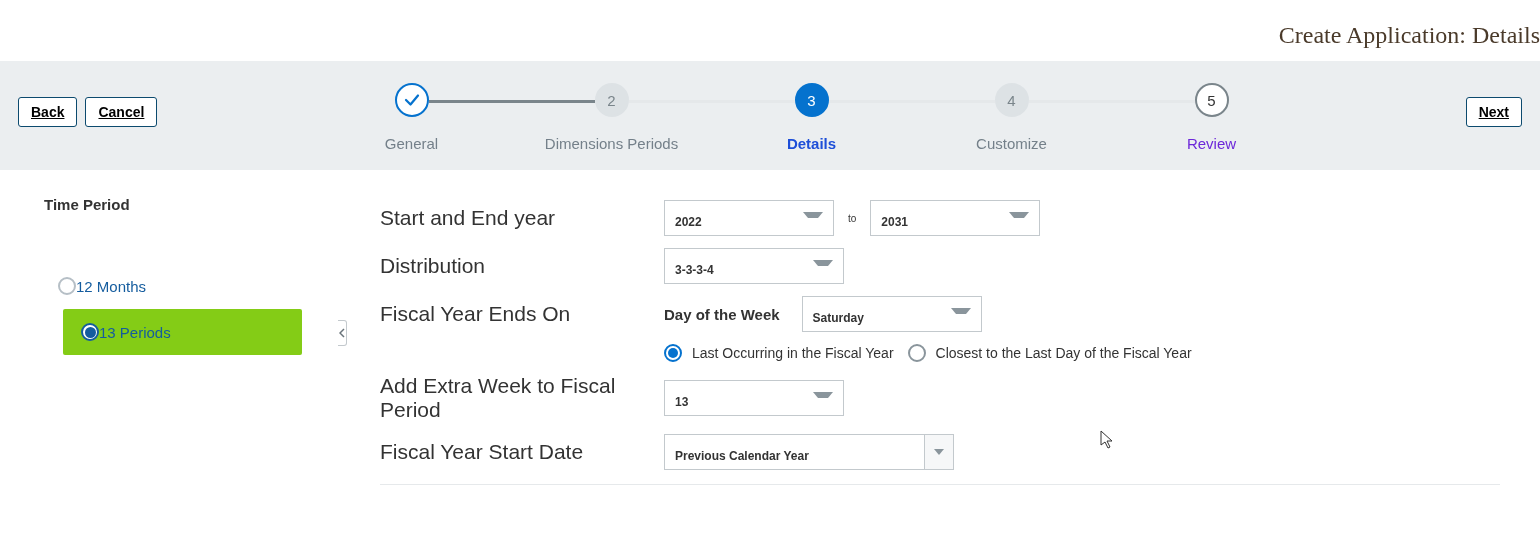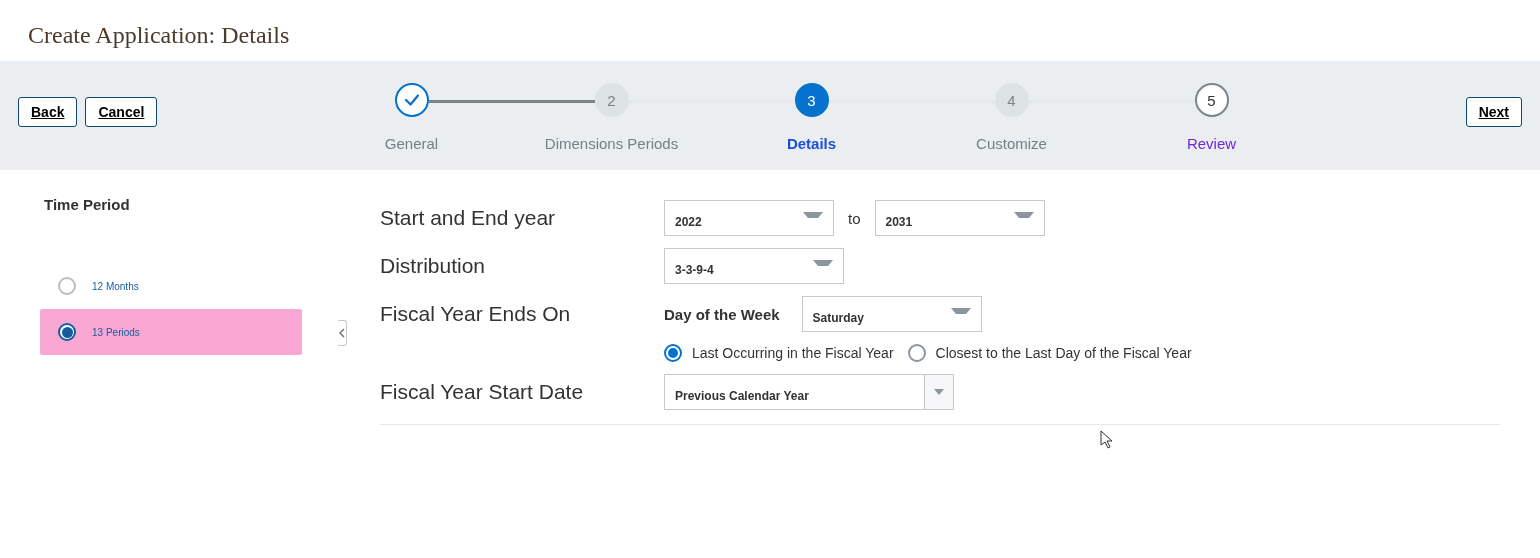--- a/index.html
+++ b/index.html
@@ -1,17 +1,17 @@
 <!DOCTYPE html>
 <html><head>
 <meta charset="utf-8">
 <style>
   * { box-sizing: border-box; }
   html, body { margin:0; padding:0; font-family: "Helvetica Neue", Arial, sans-serif; font-size:14px; color:#333; background:#fff; }
-  .page-title { font-family: Georgia, "Times New Roman", serif; font-size:24px; font-weight:400; color:#4a3a2a; margin:22px 0 12px 28px; }
+  .page-title { font-family: Georgia, "Times New Roman", serif; font-size:24px; font-weight:400; color:#4a3a2a; margin:22px 0 12px 28px;text-align:right; }
   .wizard-bar { background:#ebeef0; padding:22px 10px 18px 10px; display:flex; align-items:flex-start; position:relative; }
   .btn { background:#fff; border:1px solid #0c4a6e; border-radius:3px; padding:6px 12px; font-weight:700; font-size:14px; cursor:pointer; }
   .btn-group-left { display:flex; gap:8px; margin-left:8px; margin-top:14px;}
   .btn-next { margin-left:auto; margin-right:8px; margin-top:14px;}
   .steps { flex:1; display:flex; justify-content:center; gap:0; position:relative; margin-top:0;}
   .step { width:200px; text-align:center; position:relative; }
   .step-circle { width:34px; height:34px; border-radius:50%; margin:0 auto; display:flex; align-items:center; justify-content:center; font-size:15px; font-weight:400; position:relative; z-index:2; }
   .step-done .step-circle { border:2px solid #0572ce; background:#fff; color:#0572ce; }
   .step-done .step-circle svg { stroke:#0572ce; }
   .step-current .step-circle { background:#0572ce; color:#fff; border:2px solid #0572ce; }
@@ -20,44 +20,44 @@
   .step-label { margin-top:18px; font-size:15px;}
   .step-done .step-label, .step-future .step-label { color:#74808a; }
   .step-current .step-label { color:#1d4ed8; font-weight:700; }
   .step-pending .step-label { color:#6d28d9; }
   .connector { position:absolute; top:17px; height:3px; width:calc(100% - 34px); left:calc(50% + 17px); z-index:1;}
   .connector.done { background:#7a858b; }
   .connector.pending { background:#e5e8ea;}
   .content { display:flex; padding:20px 40px; }
   .section-title { font-weight:700; font-size:15px; margin:6px 0 18px 4px;}
   .sidebar { width:262px; position:relative; margin-top:50px;}
-  .side-item { display:flex; align-items:center; gap:16px; padding:14px 18px; font-size:10px; cursor:pointer; border-radius:2px;}
+  .side-item { display:flex; align-items:center; padding:14px 18px; font-size:15px; cursor:pointer; border-radius:2px;}
   .side-item .radio { width:18px; height:18px; border-radius:50%; border:2px solid #b6bfc6; background:#fff; display:flex; align-items:center; justify-content:center;}
-  .side-item.selected { background:#f9a8d4; }
+  .side-item.selected { background:#84cc16;margin-left:23px; }
   .side-item.selected .radio { border-color:#145c9e;}
   .side-item.selected .radio .dot { width:11px; height:11px; border-radius:50%; background:#145c9e; }
   .side-item span.label { color:#145c9e; }
   .form-area { flex:1; padding-top:10px; padding-left:40px; position:relative;}
   .collapse-handle { position:absolute; left:-2px; top:130px; width:9px; height:26px; background:#fff; border:1px solid #c3c9cd; border-left:none; border-top-right-radius:3px; border-bottom-right-radius:3px; display:flex; align-items:center; justify-content:center; cursor:pointer;}
   .collapse-handle svg { display:block; }
   .form-row { display:flex; align-items:center; margin-bottom:12px; }
   .form-label { width:284px; text-align:left; padding-right:12px; font-weight:400; font-size:21px;}
   .form-fields { display:flex; align-items:center; gap:14px; flex-wrap:wrap;}
   .select { border:1px solid #c3c9cd; background:#fff; padding:14px 28px 6px 10px; font-size:12px; min-width:170px; position:relative; cursor:pointer;font-weight:bold;}
   .select::after { content:""; position:absolute; right:10px; top:50%; width:10px; height:6px; transform:translateY(-50%); background:none; border-left:5px solid transparent; border-right:5px solid transparent; border-top:6px solid #8a959c; }
   .select-with-btn { display:flex; }
   .select-with-btn .select { min-width:260px; border-right:none;}
   .select-with-btn .drop-btn { width:30px; border:1px solid #c3c9cd; background:#f6f7f8; display:flex; align-items:center; justify-content:center; cursor:pointer;}
   .select-with-btn .drop-btn::after { content:""; border-left:5px solid transparent; border-right:5px solid transparent; border-top:6px solid #8a959c;}
   .select-with-btn .select::after { display:none; }
   .radio-opt { display:flex; align-items:center; gap:10px; cursor:pointer;}
   .radio-opt .r { width:18px; height:18px; border:2px solid #8a959c; border-radius:50%; display:flex; align-items:center; justify-content:center;}
   .radio-opt.checked .r { border-color:#0572ce; }
   .radio-opt.checked .r .d { width:10px; height:10px; border-radius:50%; background:#0572ce;}
-  .sep-text { font-size:15px;}
+  .sep-text { font-size:10px;}
   .inline-label { font-weight:700; font-size:15px; margin-right:8px;}
   .underline { text-decoration: underline; }
   .cursor-pointer { position:absolute; left:1100px; top:430px; pointer-events:none; }
   .hr { border:none; border-top:1px solid #e6e9eb; margin:14px 0 0 0;}
 </style>
 </head>
 <body>
 
 <div class="page-title">Create Application: Details</div>
 
@@ -132,21 +132,21 @@
       <div class="form-fields">
         <div class="select">2022</div>
         <span class="sep-text">to</span>
         <div class="select">2031</div>
       </div>
     </div>
 
     <div class="form-row">
       <div class="form-label">Distribution</div>
       <div class="form-fields">
-        <div class="select" style="min-width:180px">3-3-9-4</div>
+        <div class="select" style="min-width:180px">3-3-3-4</div>
       </div>
     </div>
 
     <div class="form-row">
       <div class="form-label">Fiscal Year Ends On</div>
       <div class="form-fields">
         <span class="inline-label">Day of the Week</span>
         <div class="select" style="min-width:180px">Saturday</div>
       </div>
     </div>
@@ -163,20 +163,26 @@
         <label class="radio-opt">
           <span class="r">
               <span class="d"></span>
             </span>
           <span>Closest to the Last Day of the Fiscal Year</span>
         </label>
       </div>
     </div>
 
 
+    <div class="form-row">
+      <div class="form-label">Add Extra Week to Fiscal Period</div>
+      <div class="form-fields">
+        <div class="select" style="min-width:180px">13</div>
+      </div>
+    </div>
 
     <div class="form-row">
       <div class="form-label">Fiscal Year Start Date</div>
       <div class="form-fields">
         <div class="select-with-btn">
           <div class="select">Previous Calendar Year</div>
           <div class="drop-btn"></div>
         </div>
       </div>
     </div>

